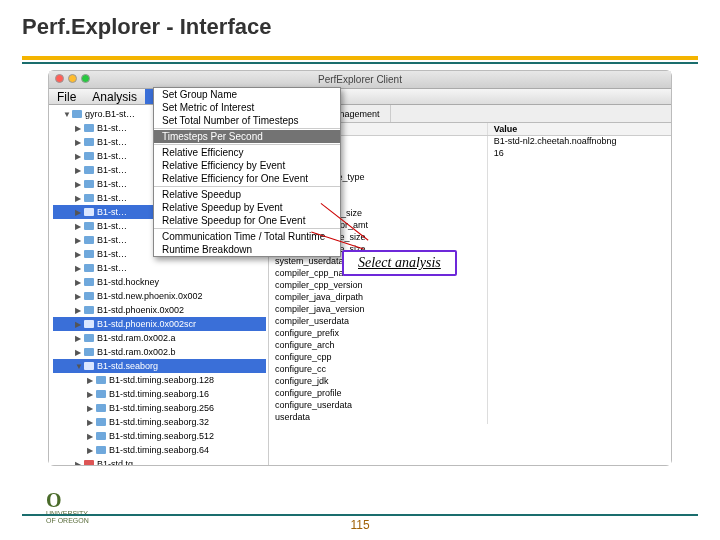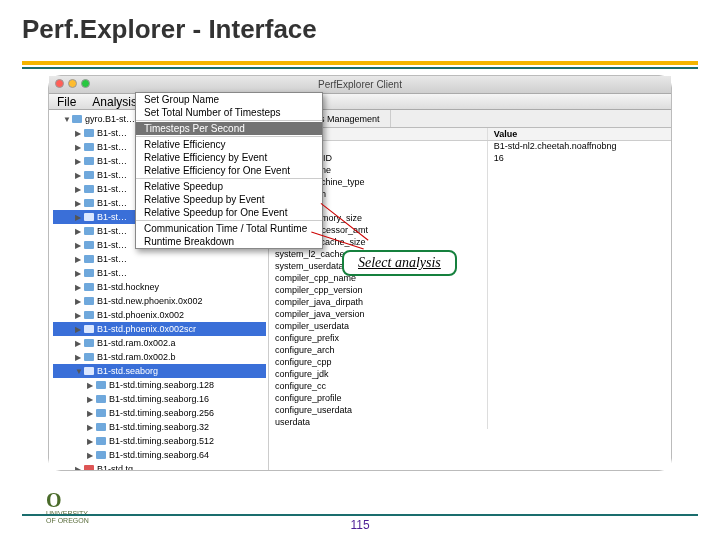--- a/index.html
+++ b/index.html
@@ -1,55 +1,55 @@
 <!DOCTYPE html>
 <html><head>
 <meta charset="utf-8">
 <style>
   * { box-sizing: border-box; margin: 0; padding: 0; }
   body { width: 720px; height: 540px; font-family: Arial, sans-serif; background: #fff; position: relative; }
-  .slide-title { font-size: 26px; font-weight: bold; color: #333; padding: 14px 22px 8px; }
+  .slide-title { font-size: 22px; font-weight: bold; color: #333; padding: 14px 22px 8px; }
   .yellow-rule { height: 4px; background: #f4b400; margin: 8px 22px 2px; }
   .teal-rule { height: 2px; background: #1a6d6d; margin: 0 22px 6px; }
-  .screenshot { margin: 0 48px; background: #eee; border: 1px solid #bbb; border-radius: 13px; position: relative; }
+  .screenshot { margin: 0 48px; background: #eee; border: 1px solid #bbb; border-radius: 6px; position: relative; }
   .titlebar { height: 18px; background: linear-gradient(#e8e8e8,#cfcfcf); display: flex; align-items: center; justify-content: center; font-size: 10px; color: #444; border-bottom: 1px solid #aaa; position: relative; }
   .traffic { position: absolute; left: 6px; top: 3px; display: flex; gap: 4px; }
   .traffic span { width: 9px; height: 9px; border-radius: 50%; border: 1px solid #999; }
   .tr-red { background: #ff5f57; } .tr-yel { background: #febc2e; } .tr-grn { background: #28c840; }
   .menubar { height: 16px; background: linear-gradient(#f5f5f5,#ddd); border-bottom: 1px solid #aaa; display: flex; font-size: 12px; }
   .menubar .mi { padding: 1px 8px; cursor: default; }
   .menubar .mi.open { background: #3a6fd8; color: #fff; }
   .app-body { display: flex; height: 360px; background: #fff; }
   .tree-pane { width: 220px; border-right: 1px solid #ccc; overflow: hidden; font-size: 9px; padding: 2px 2px 2px 4px; position: relative; }
   .tree-item { display: flex; align-items: center; height: 14px; white-space: nowrap; }
   .tree-item .arrow { width: 8px; display: inline-block; color: #555; font-size: 8px; margin-right: 1px; }
   .tree-item .folder { width: 10px; height: 8px; background: #6fa8dc; border-radius: 1px; margin-right: 3px; display:inline-block; }
   .tree-item.hl { background: #3a6fd8; color: #fff; }
   .tree-item.hl .folder { background: #dbe7ff; }
   .indent1 { padding-left: 10px; } .indent2 { padding-left: 22px; } .indent3 { padding-left: 34px; }
-  .dropdown { position: absolute; left: 86px; top: 16px; width: 188px; background: #fff; border: 1px solid #888; box-shadow: 2px 3px 6px rgba(0,0,0,.4); font-size: 10px; z-index: 5; }
+  .dropdown { position: absolute; left: 104px; top: 16px; width: 188px; background: #fff; border: 1px solid #888; box-shadow: 2px 3px 6px rgba(0,0,0,.4); font-size: 10px; z-index: 5; }
   .dropdown .mi { padding: 1px 8px; white-space: nowrap; }
   .dropdown .mi.sel { background: #737373; color: #fff; }
   .dropdown hr { border: none; border-top: 1px solid #ccc; margin: 1px 0; }
   .right-pane { flex: 1; font-size: 9px; }
   .tabs { height: 18px; display: flex; border-bottom: 1px solid #bbb; background: #eee; }
   .tab { padding: 2px 10px; display: flex; align-items: center; gap: 4px; border-right: 1px solid #ccc; }
   .dot { width: 8px; height: 8px; border-radius: 50%; display:inline-block; }
   .dot-red { background: #d33; }
   .grid-head { display: flex; background: #f3f3f3; border-bottom: 1px solid #ccc; font-weight: bold; }
   .grid-head div { padding: 1px 6px; }
   .col-f { flex: 1.2; border-right: 1px solid #ddd; } .col-v { flex: 1; }
   .grid-row { display: flex; }
   .grid-row div { padding: 0 6px; height: 12px; }
-  .callout { position: absolute; left: 342px; top: 250px; border: 2px solid #15803d; border-radius: 8px; background: #fff; padding: 3px 14px; font-family: "Comic Sans MS", cursive; font-size: 14px; font-style: italic; text-decoration: underline; z-index: 6; }
+  .callout { position: absolute; left: 342px; top: 250px; border: 2px solid #6d28d9; border-radius: 2px; background: #fff; padding: 3px 14px; font-family: "Comic Sans MS", cursive; font-size: 14px; font-style: italic; text-decoration: underline; z-index: 6; }
   .callout-line1 { position:absolute; left:305px; top:218px; width:60px; height:32px; border-top:1.5px solid #c00; transform:rotate(38deg); z-index:6; }
   .callout-line2 { position:absolute; left:310px; top:240px; width:55px; height:0; border-top:1.5px solid #c00; transform:rotate(18deg); z-index:6; }
   .footer { position: absolute; bottom: 8px; left: 0; right: 0; }
   .foot-rule { height: 2px; background: #1a6d6d; margin: 0 22px; }
-  .page-num { text-align: center; font-size: 12px; color: #4c1d95; margin-top: 2px; }
+  .page-num { text-align: center; font-size: 12px; color: #a16207; margin-top: 2px; }
   .oregon { position: absolute; left: 46px; bottom: 16px; font-size: 7px; color: #586b3a; line-height:1; }
   .oregon .o { font-family: Georgia, serif; font-size: 20px; font-weight: bold; color: #4a6b2a; }
 </style>
 </head>
 <body>
 
 <div class="slide-title">Perf.Explorer - Interface</div>
 <div class="yellow-rule"></div>
 <div class="teal-rule"></div>
 
@@ -64,20 +64,21 @@
   </div>
   <div class="menubar">
     <div class="mi">File</div>
     <div class="mi">Analysis</div>
     <div class="mi open">Charts</div>
     <div class="mi">Help</div>
   </div>
 
   <div class="dropdown" id="dropdown">
       <div class="mi">Set Group Name</div>
+      <div class="mi">Set Metric of Interest</div>
       <div class="mi">Set Total Number of Timesteps</div>
       <hr>
       <div class="mi sel">Timesteps Per Second</div>
       <hr>
       <div class="mi">Relative Efficiency</div>
       <div class="mi">Relative Efficiency by Event</div>
       <div class="mi">Relative Efficiency for One Event</div>
       <hr>
       <div class="mi">Relative Speedup</div>
       <div class="mi">Relative Speedup by Event</div>
@@ -302,25 +303,25 @@
           </div>
           <div class="grid-row">
             <div class="col-f">configure_arch</div>
             <div class="col-v"></div>
           </div>
           <div class="grid-row">
             <div class="col-f">configure_cpp</div>
             <div class="col-v"></div>
           </div>
           <div class="grid-row">
+            <div class="col-f">configure_cc</div>
+            <div class="col-v"></div>
+          </div>
+          <div class="grid-row">
             <div class="col-f">configure_jdk</div>
-            <div class="col-v"></div>
-          </div>
-          <div class="grid-row">
-            <div class="col-f">configure_cc</div>
             <div class="col-v"></div>
           </div>
           <div class="grid-row">
             <div class="col-f">configure_profile</div>
             <div class="col-v"></div>
           </div>
           <div class="grid-row">
             <div class="col-f">configure_userdata</div>
             <div class="col-v"></div>
           </div>

